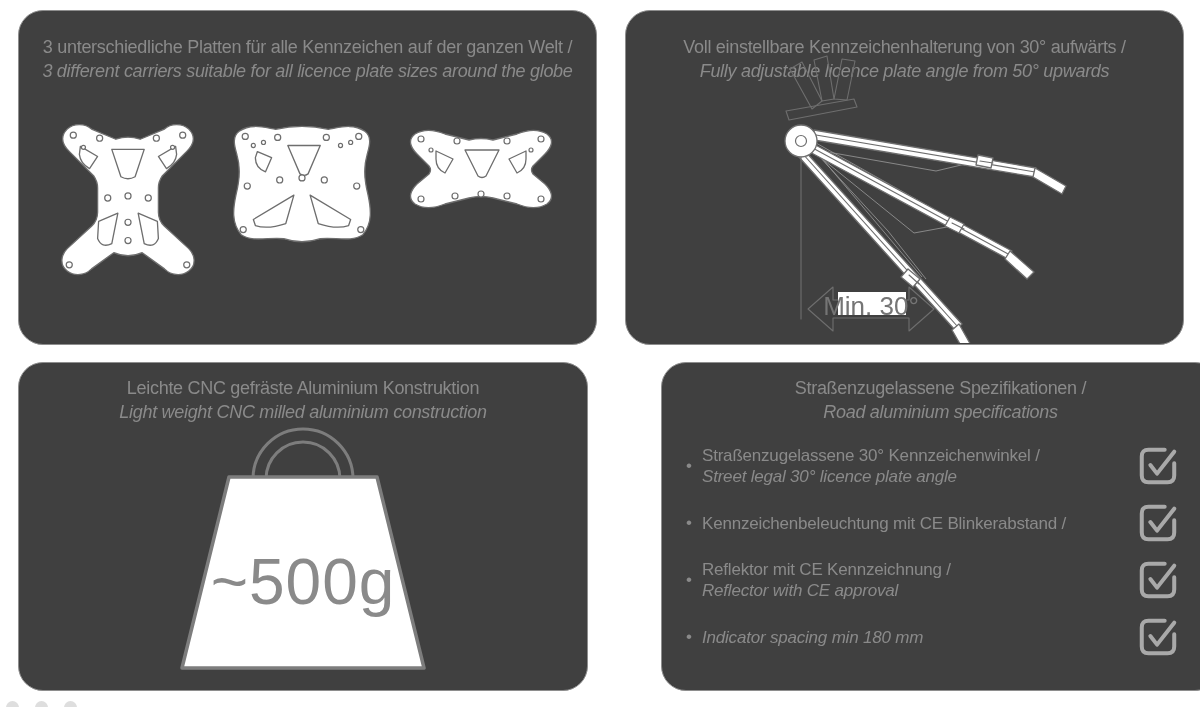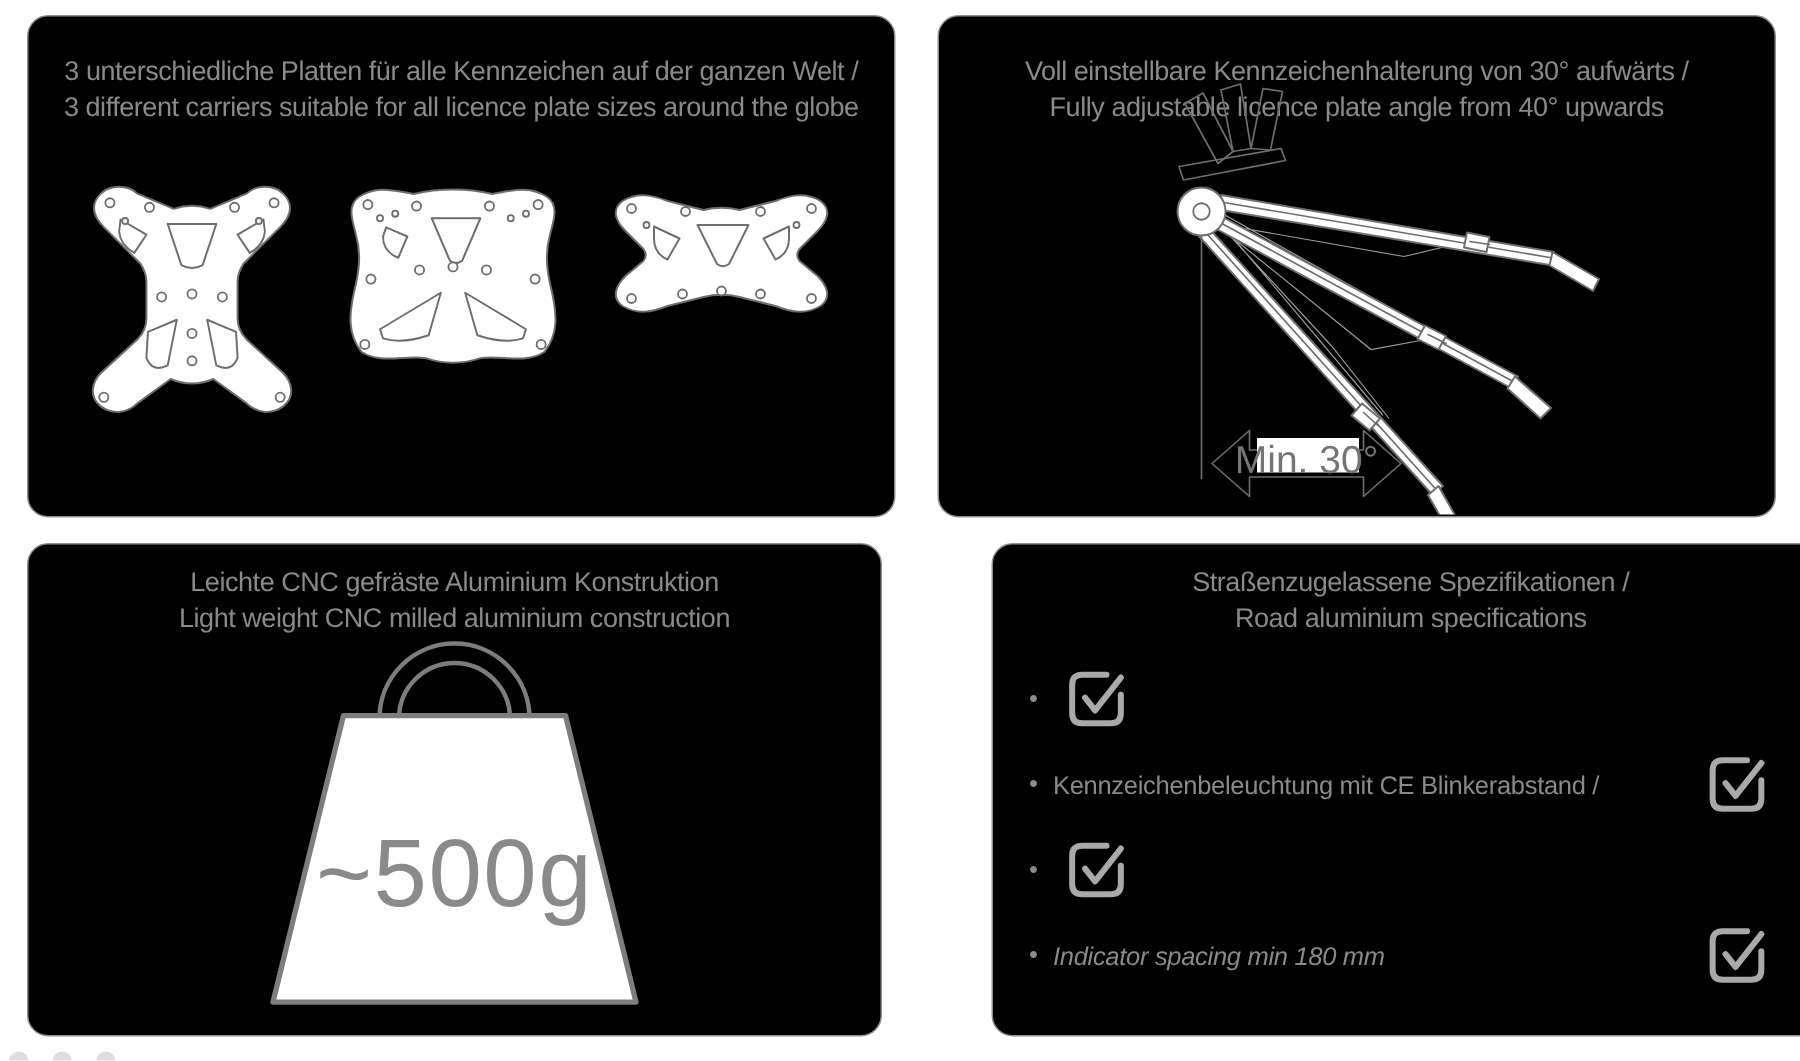--- a/index.html
+++ b/index.html
@@ -3,33 +3,33 @@
 <meta charset="utf-8">
 <style>
   html,body{margin:0;padding:0;}
   body{
     width:1200px;height:707px;position:relative;overflow:hidden;
     background:#ffffff;
     font-family:"Liberation Sans", sans-serif;
     color:#8a8a8a;
   }
   .panel{
-    position:absolute;background:#000000;
-    border:1.5px solid #8e8e8e;border-radius:14px;
+    position:absolute;background:#404040;
+    border:1.5px solid #8e8e8e;border-radius:25px;
     box-sizing:border-box;
   }
   .panel-tl{left:18px;top:10px;width:579px;height:335px;}
   .panel-tr{left:625px;top:10px;width:559px;height:335px;}
   .panel-bl{left:18px;top:362px;width:570px;height:329px;}
   .panel-br{left:661px;top:362px;width:559px;height:329px;}
 
   .panel-title{text-align:center;font-size:18px;line-height:1.35;letter-spacing:-0.3px;}
   .panel-tl .panel-title,.panel-tr .panel-title{padding-top:24px;}
   .panel-bl .panel-title,.panel-br .panel-title{padding-top:13px;}
-  .t-en{}
+  .t-en{font-style:italic;}
 
   .plate-svg{position:absolute;}
   #plateA{left:34px;top:110px;}
   #plateB{left:208px;top:110px;}
   #plateC{left:384px;top:114px;}
 
   .ln{fill:#ffffff;stroke:#6e6e6e;stroke-width:1.3;stroke-linejoin:round;}
   .ln2{fill:none;stroke:#6e6e6e;stroke-width:1.1;stroke-linejoin:round;stroke-linecap:round;}
   .hole{fill:#ffffff;stroke:#6e6e6e;stroke-width:1.2;}
   .thin{fill:none;stroke:#9a9a9a;stroke-width:0.8;}
@@ -120,21 +120,21 @@
       <circle class="hole" cx="138" cy="73" r="3"></circle>
     <circle class="hole" cx="52" cy="70" r="3"></circle>
       <circle class="hole" cx="78" cy="68" r="3"></circle>
       <circle class="hole" cx="104" cy="70" r="3"></circle>
   </svg>
 </div>
 
 <div class="panel panel-tr">
   <div class="panel-title">
     <div class="t-de">Voll einstellbare Kennzeichenhalterung von 30° aufwärts /</div>
-    <div class="t-en">Fully adjustable licence plate angle from 40° upwards</div>
+    <div class="t-en">Fully adjustable licence plate angle from 50° upwards</div>
   </div>
 
   <svg class="bracket-svg" width="556" height="332" viewBox="0 0 556 332">
 
     <path class="ln2" d="M186,98 L164,58 L176,51 L196,90 Z"></path>
     <path class="ln2" d="M196,90 L188,49 L201,45 L208,88 Z"></path>
     <path class="ln2" d="M208,88 L216,48 L229,50 L221,89 Z"></path>
     <path class="ln2" d="M160,100 L228,88 L231,96 L163,109 Z"></path>
 
     <path class="thin" d="M190,126 L358,148 M190,132 L336,214 M188,138 L296,266 M192,144 L262,220 L300,268 M196,140 L310,160 L352,150 M194,146 L288,222 L332,214"></path>
@@ -185,39 +185,47 @@
 <div class="panel panel-br">
   <div class="panel-title">
     <div class="t-de">Straßenzugelassene Spezifikationen /</div>
     <div class="t-en">Road aluminium specifications</div>
   </div>
 
   <div class="spec-list">
 
     <div class="spec-item">
       <span class="spec-bullet">•</span>
+      <div class="spec-text">
+        <div class="t-de">Straßenzugelassene 30° Kennzeichenwinkel /</div>
+        <div class="t-en">Street legal 30° licence plate angle</div>
+      </div>
       <svg class="check-icon" viewBox="0 0 44 44">
         <path class="chk" d="M29,5 H12 Q5,5 5,12 V32 Q5,39 12,39 H32 Q39,39 39,32 V19"></path>
         <path class="chk" d="M14,21 L21,30 L39,7"></path>
       </svg>
     </div>
 
     <div class="spec-item">
       <span class="spec-bullet">•</span>
       <div class="spec-text">
         <div class="t-de">Kennzeichenbeleuchtung mit CE Blinkerabstand /</div>
       </div>
       <svg class="check-icon" viewBox="0 0 44 44">
         <path class="chk" d="M29,5 H12 Q5,5 5,12 V32 Q5,39 12,39 H32 Q39,39 39,32 V19"></path>
         <path class="chk" d="M14,21 L21,30 L39,7"></path>
       </svg>
     </div>
 
     <div class="spec-item">
       <span class="spec-bullet">•</span>
+      <div class="spec-text">
+        <div class="t-de">Reflektor mit CE Kennzeichnung /</div>
+        <div class="t-en">Reflector with CE approval</div>
+      </div>
       <svg class="check-icon" viewBox="0 0 44 44">
         <path class="chk" d="M29,5 H12 Q5,5 5,12 V32 Q5,39 12,39 H32 Q39,39 39,32 V19"></path>
         <path class="chk" d="M14,21 L21,30 L39,7"></path>
       </svg>
     </div>
 
     <div class="spec-item">
       <span class="spec-bullet">•</span>
       <div class="spec-text">
         <div class="t-en">Indicator spacing min 180 mm</div>

